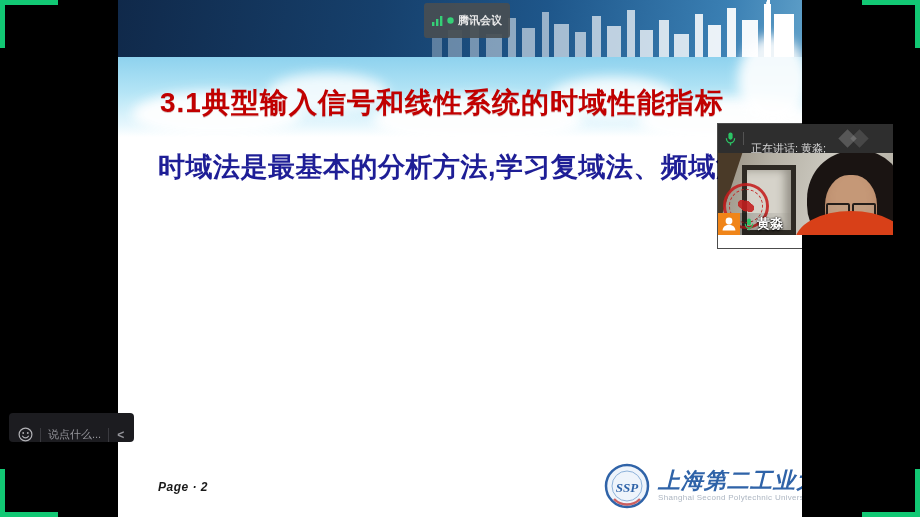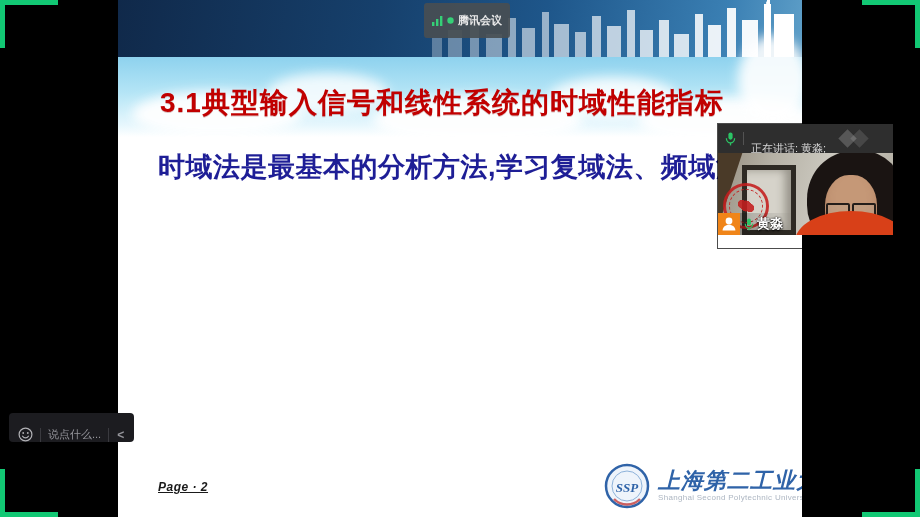--- a/index.html
+++ b/index.html
@@ -44,21 +44,21 @@
     text-shadow:0 1px 0 rgba(120,0,0,.25);}
   .body-line{position:absolute;left:40px;font-size:27px;font-weight:bold;color:#1e1e96;
     white-space:nowrap;letter-spacing:.5px;}
   .bl1{top:149px;} .bl2{top:205px;}
   .points{position:absolute;left:66px;top:252px;width:600px;}
   .point-row{font-size:21px;font-weight:bold;color:#2222a0;white-space:nowrap;
     height:46px;line-height:46px;letter-spacing:.5px;}
   .point-num{margin-right:8px;}
 
   .page-label{position:absolute;left:40px;top:480px;font-size:12px;font-weight:bold;
-    font-style:italic;color:#1a1a1a;letter-spacing:.5px;text-decoration:underline;}
+    font-style:italic;color:#1a1a1a;letter-spacing:.5px;}
   .uni-logo{position:absolute;left:486px;top:463px;display:flex;align-items:center;gap:8px;}
   .uni-text{display:flex;flex-direction:column;line-height:1.05;}
   .uni-cn{font-family:"Liberation Serif","DejaVu Serif",serif;font-size:22px;font-weight:bold;
     font-style:italic;color:#2f63a8;letter-spacing:1px;white-space:nowrap;}
   .uni-en{font-size:8px;color:#adb6c2;letter-spacing:.3px;white-space:nowrap;margin-top:2px;}
 
   
   .webcam{position:absolute;left:718px;top:124px;width:175px;height:124px;z-index:30;
     box-shadow:0 0 0 1px rgba(0,0,0,.7);}
   .cam-header{height:29px;background:#2e2e2e;display:flex;align-items:center;

